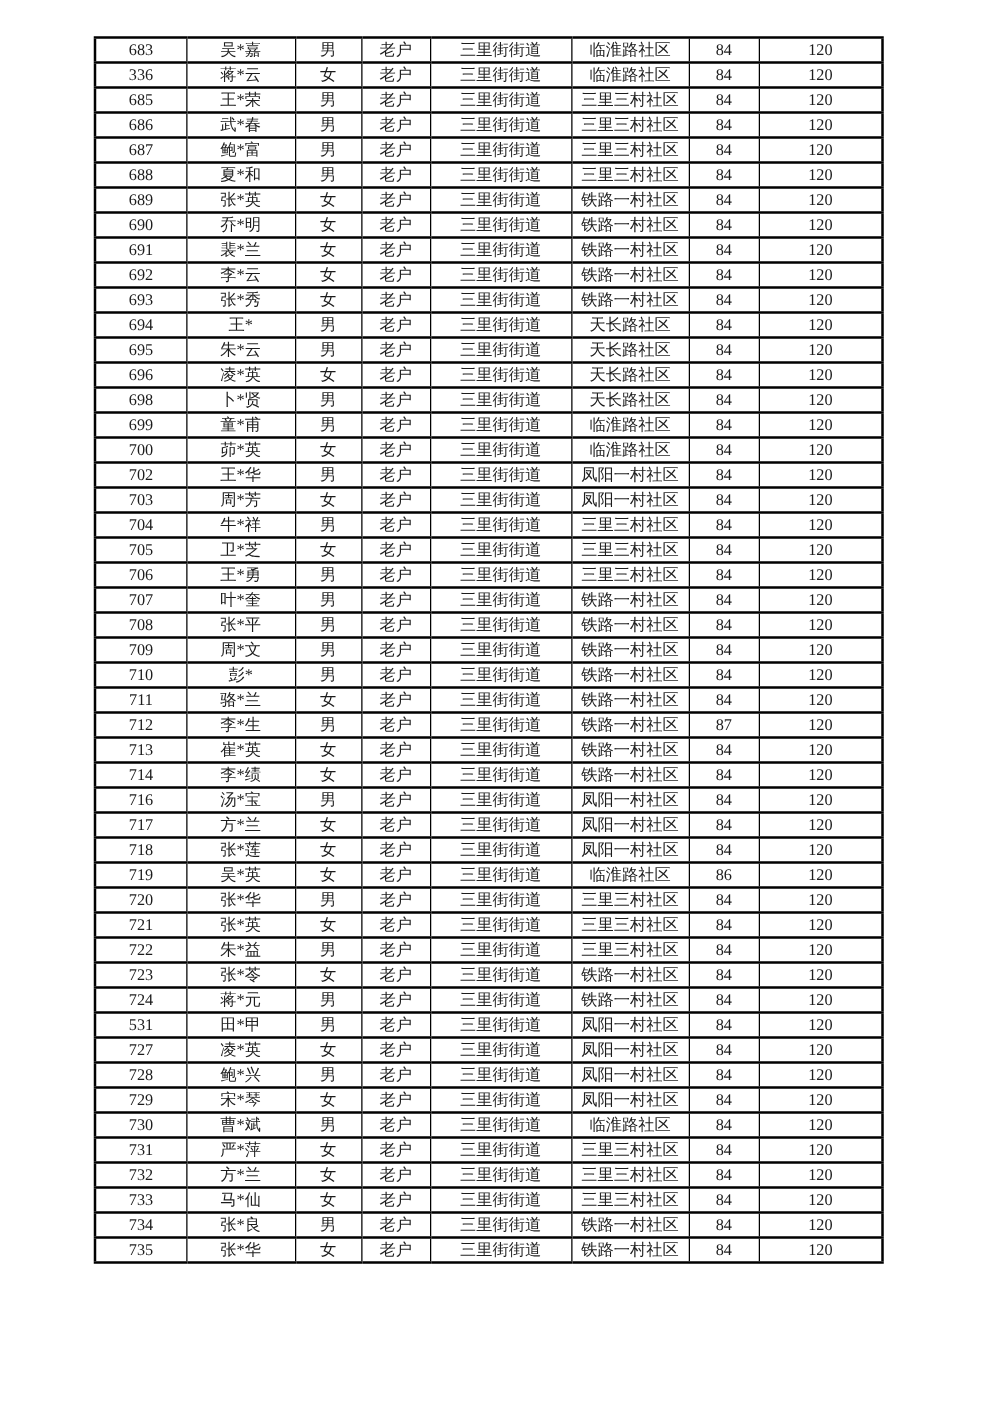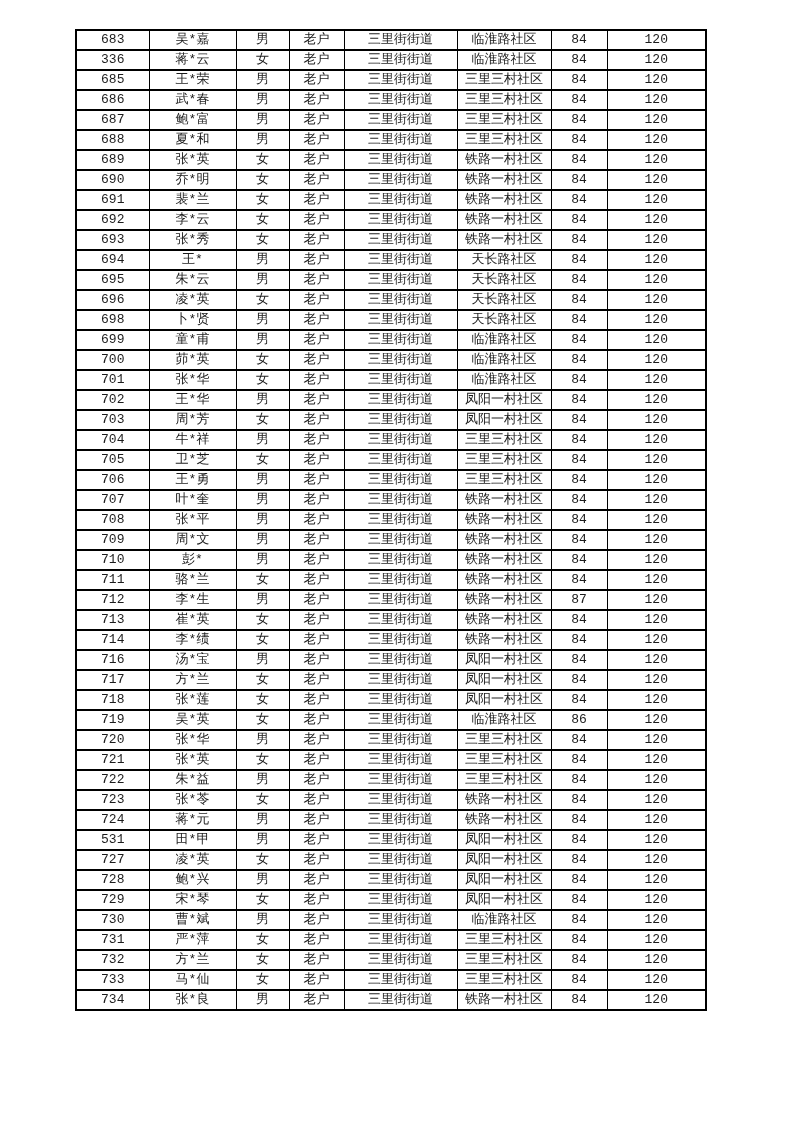--- a/index.html
+++ b/index.html
@@ -6,21 +6,21 @@
     margin: 0;
     padding: 0;
     background: #ffffff;
   }
   .page {
     position: relative;
     width: 793px;
     height: 1122px;
     background: #ffffff;
     overflow: hidden;
-    font-family: Liberation Mono, monospace;
+    font-family: Liberation Serif, serif;
     color: #1c1c1c;
   }
   table.roster {
     position: absolute;
     left: 75px;
     top: 29px;
     width: 630px;
     border-collapse: collapse;
     table-layout: fixed;
     border: 2px solid #000000;
@@ -228,30 +228,20 @@
           <td>700</td>
           <td>茆*英</td>
           <td>女</td>
           <td>老户</td>
           <td>三里街街道</td>
           <td>临淮路社区</td>
           <td>84</td>
           <td>120</td>
         </tr>
         <tr>
-          <td>701</td>
-          <td>张*华</td>
-          <td>女</td>
-          <td>老户</td>
-          <td>三里街街道</td>
-          <td>临淮路社区</td>
-          <td>84</td>
-          <td>120</td>
-        </tr>
-        <tr>
           <td>702</td>
           <td>王*华</td>
           <td>男</td>
           <td>老户</td>
           <td>三里街街道</td>
           <td>凤阳一村社区</td>
           <td>84</td>
           <td>120</td>
         </tr>
         <tr>
@@ -541,20 +531,30 @@
           <td>老户</td>
           <td>三里街街道</td>
           <td>三里三村社区</td>
           <td>84</td>
           <td>120</td>
         </tr>
         <tr>
           <td>734</td>
           <td>张*良</td>
           <td>男</td>
+          <td>老户</td>
+          <td>三里街街道</td>
+          <td>铁路一村社区</td>
+          <td>84</td>
+          <td>120</td>
+        </tr>
+        <tr>
+          <td>735</td>
+          <td>张*华</td>
+          <td>女</td>
           <td>老户</td>
           <td>三里街街道</td>
           <td>铁路一村社区</td>
           <td>84</td>
           <td>120</td>
         </tr>
       </tbody>
   </table>
 </div>
 

